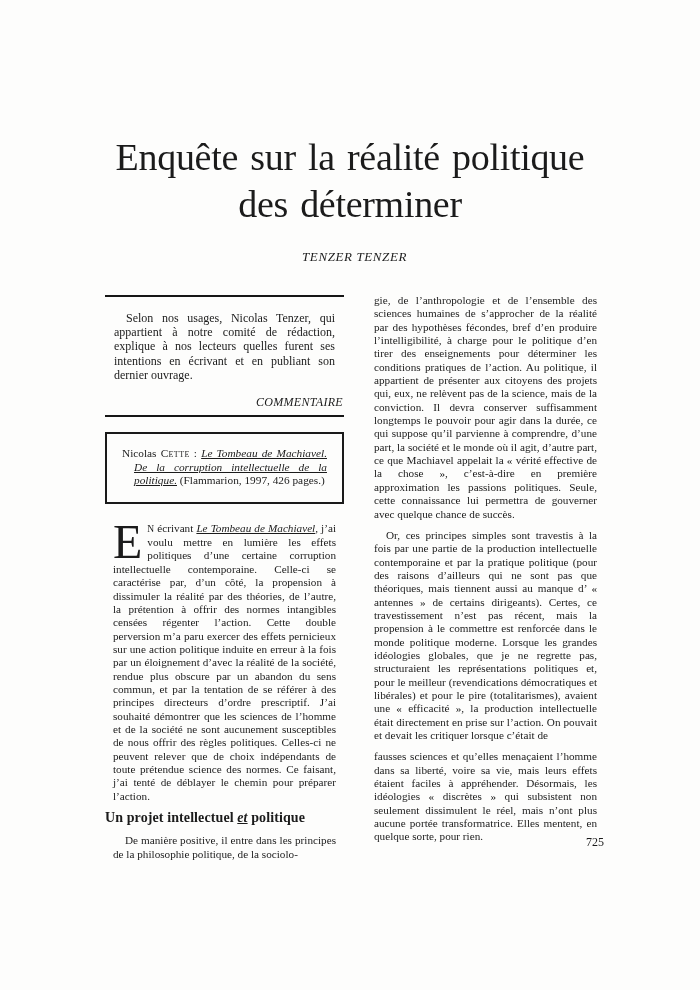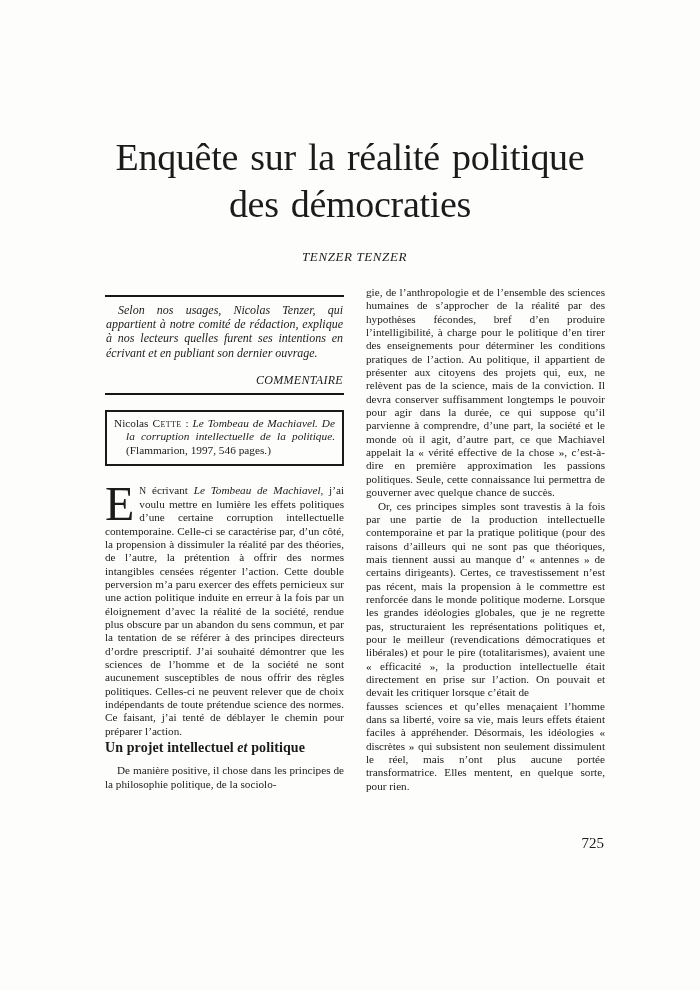--- a/index.html
+++ b/index.html
@@ -38,31 +38,30 @@
   }
   
   .col {
     position: absolute;
     width: 239px;
     font-size: 11.2px;
     line-height: 13.35px;
   }
   .col-left  { left: 105px; top: 295px; }
   .col-right { left: 366px; top: 286px; }
-  p { margin: 0; }
+  p { margin: 8px; }
   .body-para { text-align: justify; }
   .indent { text-indent: 12px; }
   
   .editorial-note {
     border-top: 2px solid #161616;
     border-bottom: 2px solid #161616;
     padding: 6px 1px 6px 1px;
   }
   .note-text {
-    font-style: italic;
     font-size: 12px;
     line-height: 14.2px;
     text-align: justify;
     text-indent: 12px;
   }
   .note-label {
     font-style: italic;
     font-size: 12px;
     line-height: 14px;
     text-align: right;
@@ -76,21 +75,21 @@
     padding: 5px 7px 6px 7px;
   }
   .ref-text {
     font-size: 11.3px;
     line-height: 13.6px;
     text-align: justify;
     padding-left: 12px;
     text-indent: -12px;
   }
   .smallcaps { font-variant: small-caps; letter-spacing: 0.4px; }
-  .italic { font-style: italic; }
+  .italic { font-style: italic; text-decoration: underline; }
   
   .dropcap-para { margin-top: 18px; }
   .dropcap {
     float: left;
     font-size: 48px;
     line-height: 37px;
     padding: 1px 5px 0 0;
   }
   .leadcap { font-size: 9.5px; }
   
@@ -99,51 +98,51 @@
     font-size: 14px;
     font-weight: 700;
     letter-spacing: 0.1px;
   }
   .section-heading .italic { font-weight: 700; }
   
   .page-number {
     position: absolute;
     top: 835px; left: 366px; width: 238px;
     text-align: right;
-    font-size: 15px;
+    font-size: 12px;
   }
 </style>
 </head>
 <body>
 
 <div class="page">
 
   <h1 class="title">
       <span class="title-line">Enquête sur la réalité politique</span>
-      <span class="title-line">des démocraties</span>
+      <span class="title-line">des déterminer</span>
     </h1>
 
   <div class="author">TENZER TENZER</div>
 
   <div class="col col-left">
 
     <div class="editorial-note">
       <p class="note-text">Selon nos usages, Nicolas Tenzer, qui appartient à notre comité de rédaction, explique à nos lecteurs quelles furent ses intentions en écrivant et en publiant son dernier ouvrage.</p>
       <div class="note-label">COMMENTAIRE</div>
     </div>
 
     <div class="ref-box">
-      <p class="ref-text"><span>Nicolas </span><span class="smallcaps">Cette</span><span> : </span><span class="italic">Le Tombeau de Machiavel. De la corruption intellectuelle de la politique.</span><span> (Flammarion, 1997, 546 pages.)</span></p>
+      <p class="ref-text"><span>Nicolas </span><span class="smallcaps">Cette</span><span> : </span><span class="italic">Le Tombeau de Machiavel. De la corruption intellectuelle de la politique.</span><span> (Flammarion, 1997, 426 pages.)</span></p>
     </div>
 
     <p class="body-para dropcap-para"><span class="dropcap">E</span><span class="leadcap">N</span><span> écrivant </span><span class="italic">Le Tombeau de Machiavel</span><span>, j’ai voulu mettre en lumière les effets politiques d’une certaine corruption intellectuelle contemporaine. Celle-ci se caractérise par, d’un côté, la propension à dissimuler la réalité par des théories, de l’autre, la prétention à offrir des normes intangibles censées régenter l’action. Cette double perversion m’a paru exercer des effets pernicieux sur une action politique induite en erreur à la fois par un éloignement d’avec la réalité de la société, rendue plus obscure par un abandon du sens commun, et par la tentation de se référer à des principes directeurs d’ordre prescriptif. J’ai souhaité démontrer que les sciences de l’homme et de la société ne sont aucunement susceptibles de nous offrir des règles politiques. Celles-ci ne peuvent relever que de choix indépendants de toute prétendue science des normes. Ce faisant, j’ai tenté de déblayer le chemin pour préparer l’action.</span></p>
 
     <h2 class="section-heading"><span>Un projet intellectuel </span><span class="italic">et</span><span> politique</span></h2>
 
-    <p class="body-para indent">De manière positive, il chose dans les principes de la philosophie politique, de la sociolo-</p>
+    <p class="body-para indent">De manière positive, il entre dans les principes de la philosophie politique, de la sociolo-</p>
   </div>
 
   <div class="col col-right">
     <p class="body-para">gie, de l’anthropologie et de l’ensemble des sciences humaines de s’approcher de la réalité par des hypothèses fécondes, bref d’en produire l’intelligibilité, à charge pour le politique d’en tirer des enseignements pour déterminer les conditions pratiques de l’action. Au politique, il appartient de présenter aux citoyens des projets qui, eux, ne relèvent pas de la science, mais de la conviction. Il devra conserver suffisamment longtemps le pouvoir pour agir dans la durée, ce qui suppose qu’il parvienne à comprendre, d’une part, la société et le monde où il agit, d’autre part, ce que Machiavel appelait la « vérité effective de la chose », c’est-à-dire en première approximation les passions politiques. Seule, cette connaissance lui permettra de gouverner avec quelque chance de succès.</p>
     <p class="body-para indent">Or, ces principes simples sont travestis à la fois par une partie de la production intellectuelle contemporaine et par la pratique politique (pour des raisons d’ailleurs qui ne sont pas que théoriques, mais tiennent aussi au manque d’ « antennes » de certains dirigeants). Certes, ce travestissement n’est pas récent, mais la propension à le commettre est renforcée dans le monde politique moderne. Lorsque les grandes idéologies globales, que je ne regrette pas, structuraient les représentations politiques et, pour le meilleur (revendications démocratiques et libérales) et pour le pire (totalitarismes), avaient une « efficacité », la production intellectuelle était directement en prise sur l’action. On pouvait et devait les critiquer lorsque c’était de</p>
     <p class="body-para">fausses sciences et qu’elles menaçaient l’homme dans sa liberté, voire sa vie, mais leurs effets étaient faciles à appréhender. Désormais, les idéologies « discrètes » qui subsistent non seulement dissimulent le réel, mais n’ont plus aucune portée transformatrice. Elles mentent, en quelque sorte, pour rien.</p>
   </div>
 
   <div class="page-number">725</div>
 

